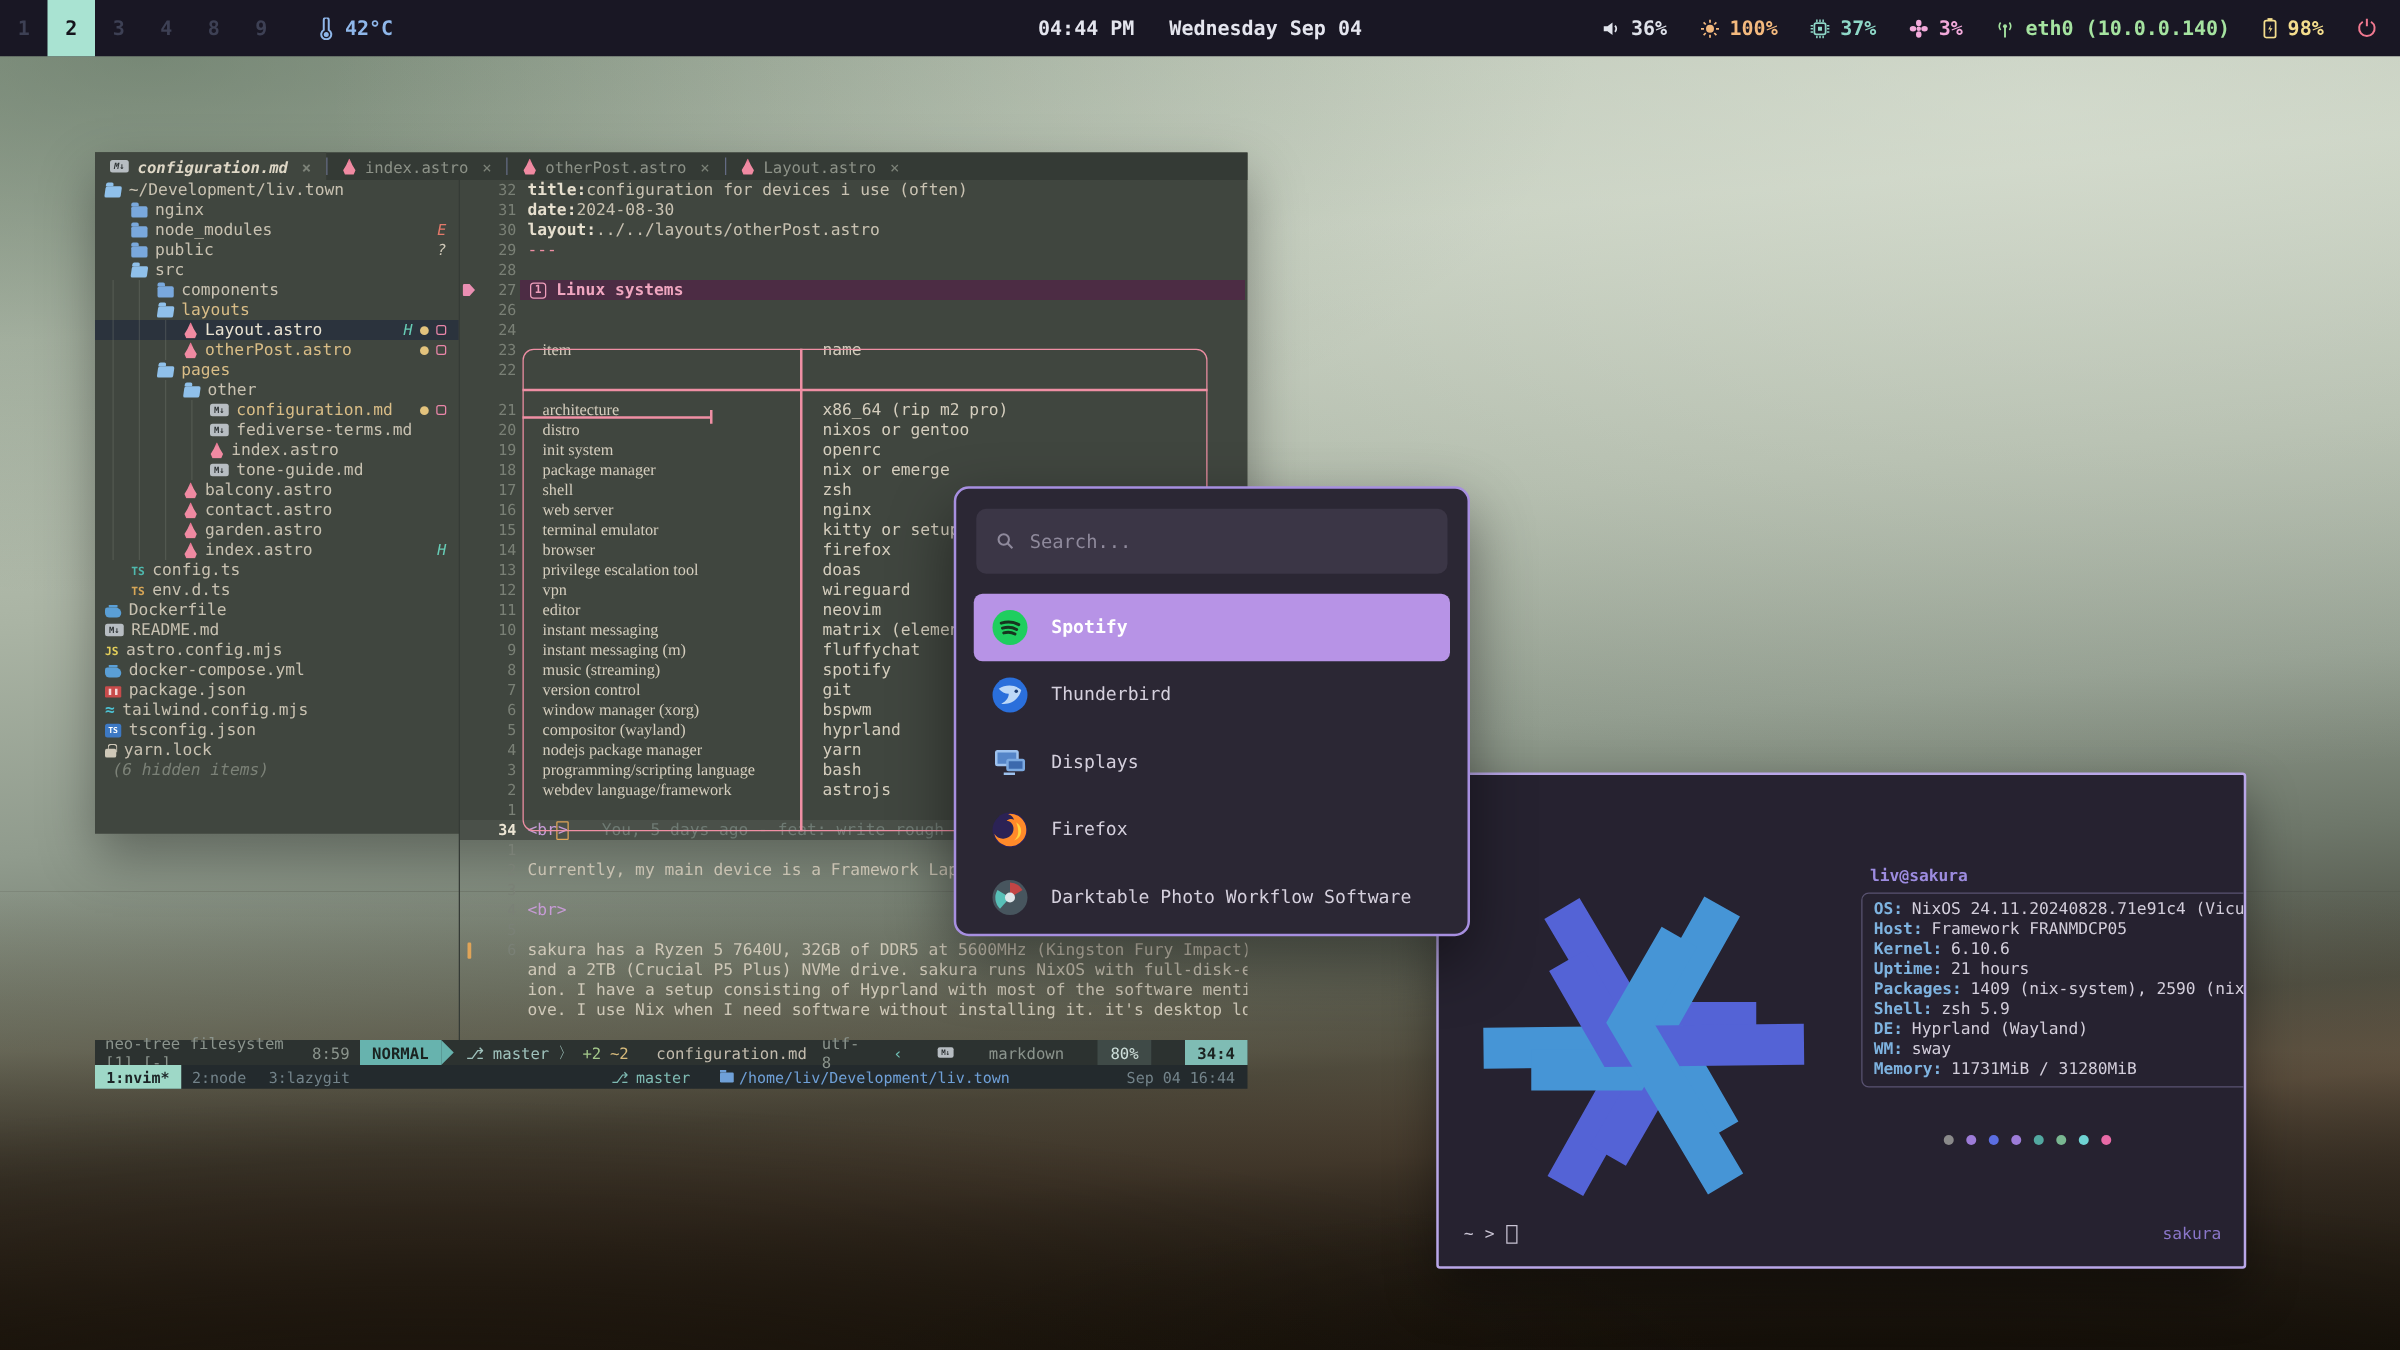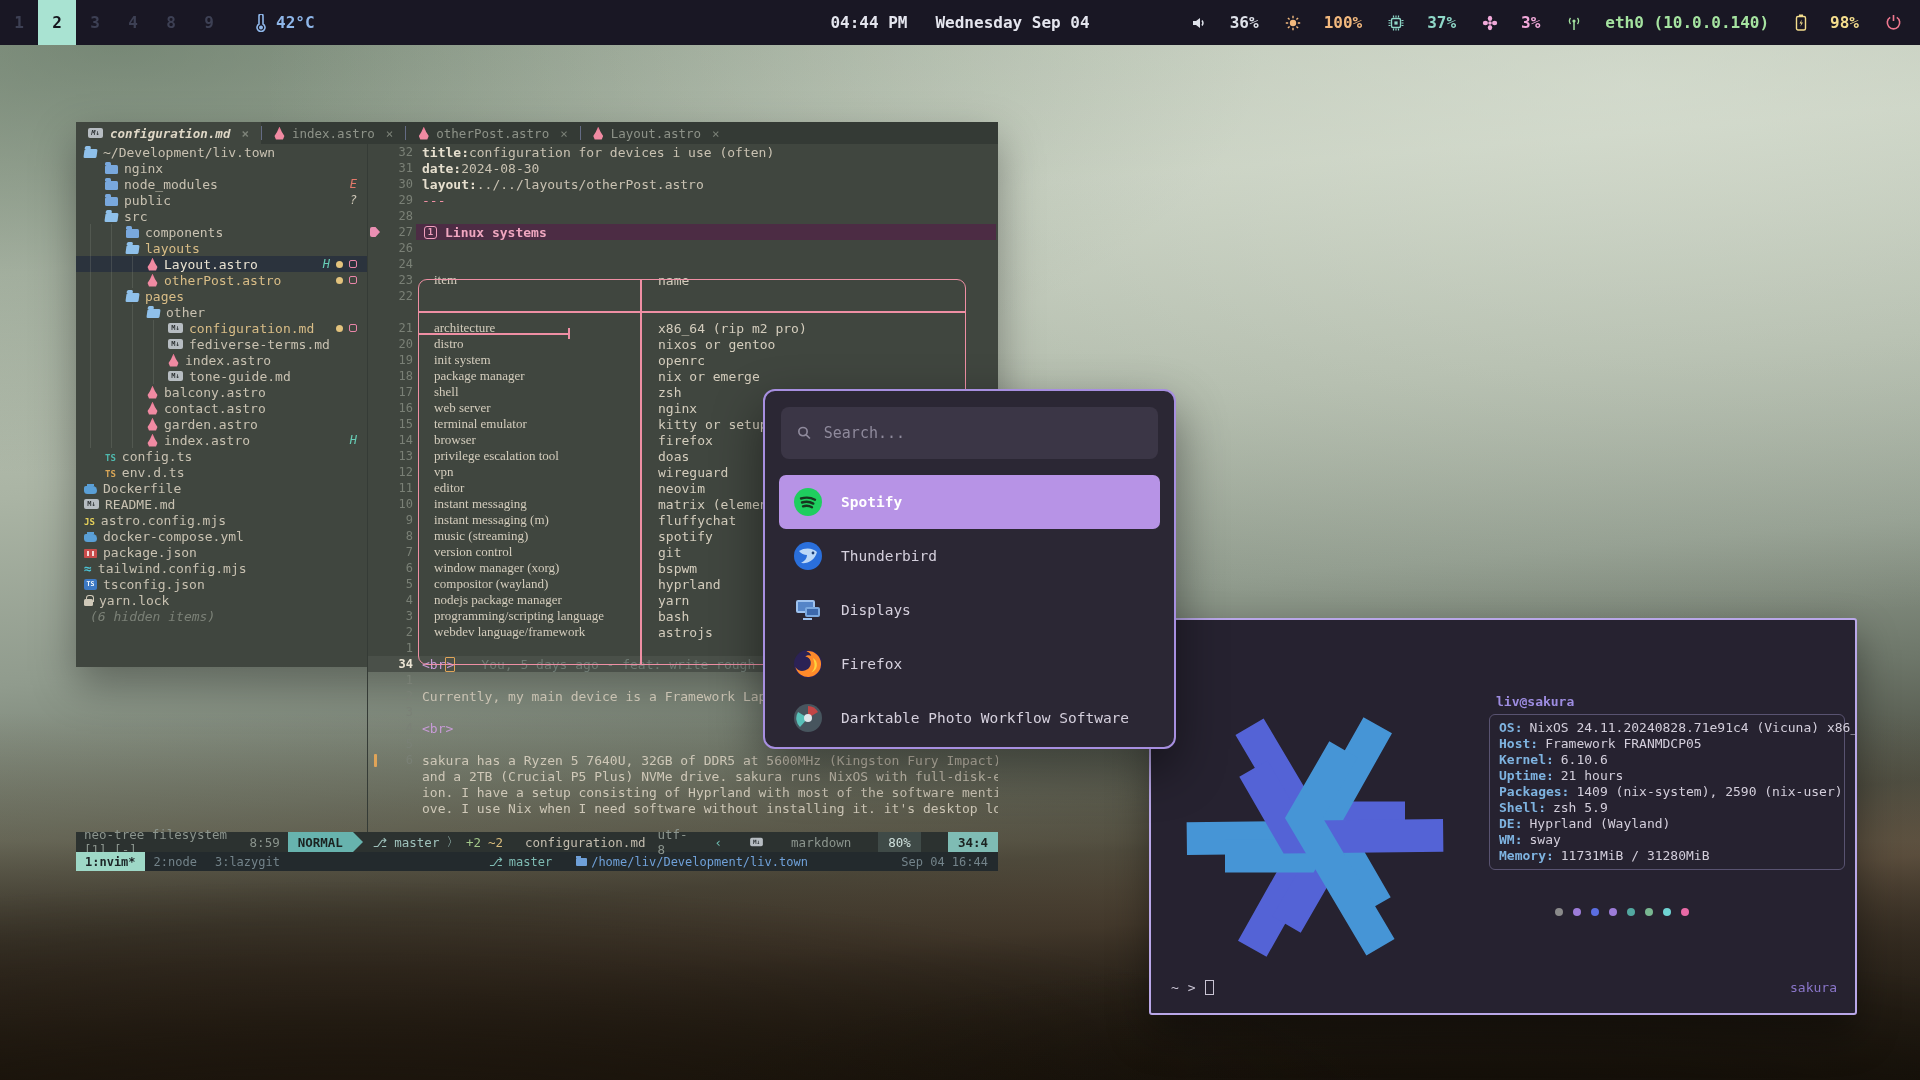--- a/index.html
+++ b/index.html
@@ -21,21 +21,21 @@
 
   
   .topbar { position:absolute; left:0; top:0; width:1920px; height:45px;
     background:#191724; display:flex; align-items:center; color:#d9dbe8;
     font-size:16px; font-weight:bold; z-index:50; }
   .ws { width:38px; height:45px; display:flex; align-items:center; justify-content:center; color:#3d4054; cursor:default; }
   .ws.active { background:#a9e3d2; color:#15141c; }
   .temp { display:flex; align-items:center; gap:8px; color:#8fb7ea; margin-left:26px; }
   .clock { position:absolute; left:50%; transform:translateX(-50%); display:flex; gap:28px; color:#e4e5ee; }
   .modules { margin-left:auto; display:flex; align-items:center; gap:26px; padding-right:18px; }
-  .mod { display:flex; align-items:center; gap:23px; }
+  .mod { display:flex; align-items:center; gap:8px; }
   .mod svg { display:block; }
   .m-vol { color:#dfe2ea; } .m-bri { color:#f3b97e; } .m-cpu { color:#8fd8c8; }
   .m-gpu { color:#f2a9da; } .m-net { color:#a5e3a0; } .m-bat { color:#f4dd8d; } .m-pow { color:#f0788f; }
 
   
   .win-editor { position:absolute; left:76px; top:122px; width:922px; height:545px;
     background:#40463f; z-index:10; box-shadow:0 18px 40px rgba(0,0,0,.35); font-size:13px; }
   .tabline { height:22px; background:#343a35; display:flex; align-items:center; color:#8d9288; font-size:12.5px; }
   .tab { display:flex; align-items:center; gap:7px; padding:0 12px; height:22px; cursor:pointer; }
   .tab .x { margin-left:4px; color:#7c8278; }
@@ -135,21 +135,21 @@
     box-shadow:0 20px 50px rgba(0,0,0,.45); }
   .search { margin:16px; height:52px; background:#3b3646; border-radius:8px; display:flex; align-items:center; padding:0 16px; gap:12px; }
   .search input { background:transparent; border:none; outline:none; color:#d8d3e2; font-family:inherit; font-size:15px; width:100%; }
   .search input::placeholder { color:#8f8a9c; }
   .lrows { margin-top:10px; }
   .lrow { height:54px; margin:0 14px; border-radius:7px; display:flex; align-items:center; gap:18px; padding:0 14px; color:#d5d0dd; font-size:14.5px; cursor:pointer; }
   .lrow.sel { background:#b793e6; color:#ffffff; font-weight:bold; }
   .lic { width:30px; height:30px; flex:0 0 auto; }
 
   
-  .win-term { position:absolute; left:1149px; top:618px; width:708px; height:397px; background:#262230;
+  .win-term { position:absolute; left:1149px; top:618px; width:648px; height:397px; background:#262230;
     border:2px solid #b9a7e8; border-radius:3px; z-index:20; overflow:hidden; font-size:13px;
     box-shadow:0 18px 40px rgba(0,0,0,.4); }
   .nixlogo { position:absolute; left:14px; top:72px; }
   .f-title { position:absolute; left:345px; top:74px; color:#9d8ce0; font-weight:bold; }
   .f-box { position:absolute; left:338px; top:94px; width:356px; border:1px solid #595371; border-radius:6px; padding:5px 9px; }
   .f-line { height:16px; display:flex; white-space:nowrap; color:#d3cedb; }
   .f-line .fl { color:#7eb3e0; font-weight:bold; margin-right:7px; }
   .f-dots { position:absolute; left:404px; top:288px; display:flex; gap:10px; }
   .f-dots span { width:8px; height:8px; border-radius:50%; display:block; }
   .prompt { position:absolute; left:20px; top:360px; color:#c9c4d3; display:flex; gap:9px; align-items:center; }

